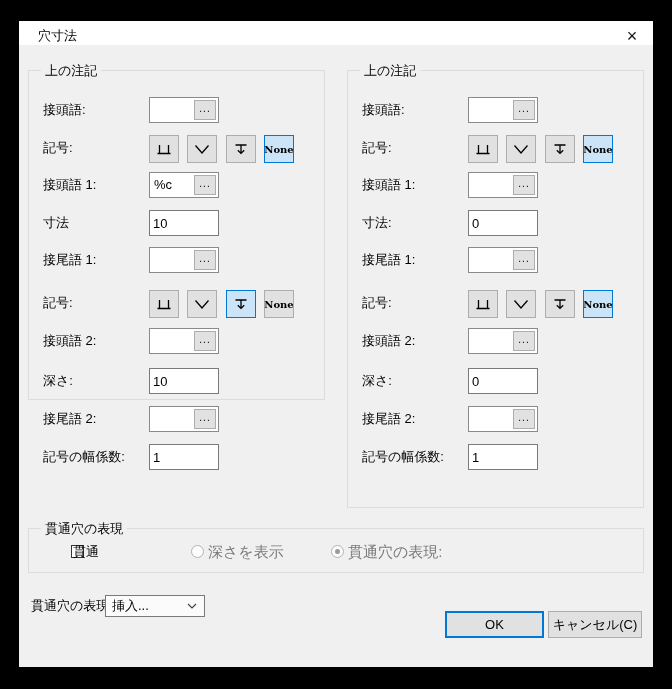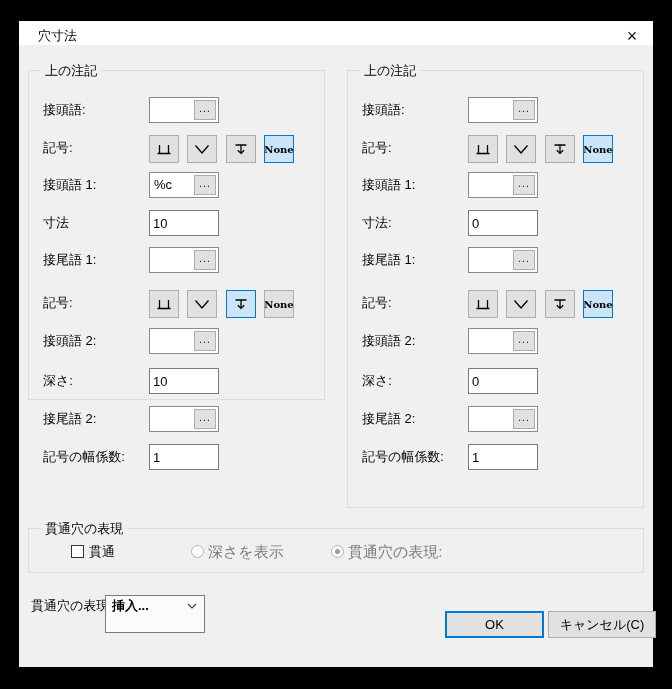--- a/index.html
+++ b/index.html
@@ -20,34 +20,34 @@
     font-size:10px;line-height:16px;text-align:center;color:#000;letter-spacing:1px;}
   .txt{position:absolute;left:120px;top:0;width:70px;height:26px;border:1px solid #7a7a7a;background:#fff;
     font-family:"Liberation Sans","DejaVu Sans",sans-serif;font-size:13px;color:#000;padding:0 3px;margin:0;}
   .sym{position:absolute;top:0;width:30px;height:28px;background:#e1e1e1;border:1px solid #adadad;
     padding:0;margin:0;display:flex;align-items:center;justify-content:center;}
   .sym.sel{background:#cce4f7;border:1px solid #0078d7;}
   .sym.nonebtn{font-family:"DejaVu Serif","Liberation Serif",serif;font-weight:bold;font-size:10px;color:#000;}
   .s1{left:120px}.s2{left:158px}.s3{left:197px}.s4{left:235px}
   .bgrp{position:absolute;left:9px;top:507px;width:616px;height:45px;border:1px solid #dcdcdc;}
   .cb{position:absolute;left:42px;top:16px;width:13px;height:13px;background:#fff;border:1px solid #333;}
-  .cblbl{position:absolute;left:60px;top:14px;font-size:13px;color:#000;}
+  .cblbl{position:absolute;left:44px;top:14px;font-size:13px;color:#000;}
   .radio{position:absolute;top:16px;width:13px;height:13px;border-radius:50%;border:1px solid #b3b3b3;background:#fdfdfd;}
   .radio.on::after{content:"";position:absolute;left:3px;top:3px;width:5px;height:5px;border-radius:50%;background:#9a9a9a;}
   .rlbl{position:absolute;top:14px;font-size:15px;color:#7a7a7a;white-space:nowrap;}
   .thru{position:absolute;left:402px;top:10px;width:114px;height:25px;border:1px solid #c3c3c3;background:#fdfdfd;
     color:#717171;font-family:"Liberation Sans","DejaVu Sans",sans-serif;font-size:13px;padding:0 6px;}
   .flbl{position:absolute;left:12px;top:574px;line-height:22px;font-size:13px;color:#000;}
-  .combo{position:absolute;left:86px;top:574px;width:100px;height:38px;background:#fbfbfb;border:1px solid #7a7a7a;font-weight:bold;}
+  .combo{position:absolute;left:86px;top:574px;width:100px;height:22px;background:#fbfbfb;border:1px solid #7a7a7a;}
   .comboval{position:absolute;left:6px;top:0;line-height:20px;font-size:13px;color:#000;}
   .combochev{position:absolute;right:7px;top:7px;}
   .btn{position:absolute;top:590px;height:27px;background:#e1e1e1;border:1px solid #adadad;
     font-family:"Liberation Sans","DejaVu Sans",sans-serif;font-size:13px;color:#000;text-align:center;padding:0;}
   .ok{left:426px;width:99px;border:2px solid #0078d7;}
-  .cancel{left:529px;width:108px;}
+  .cancel{left:529px;width:94px;}
 </style>
 </head>
 <body>
 
 <div class="dlg">
   <div class="titlebar">
     <span class="title">穴寸法</span>
     <span class="close">×</span>
   </div>
 

